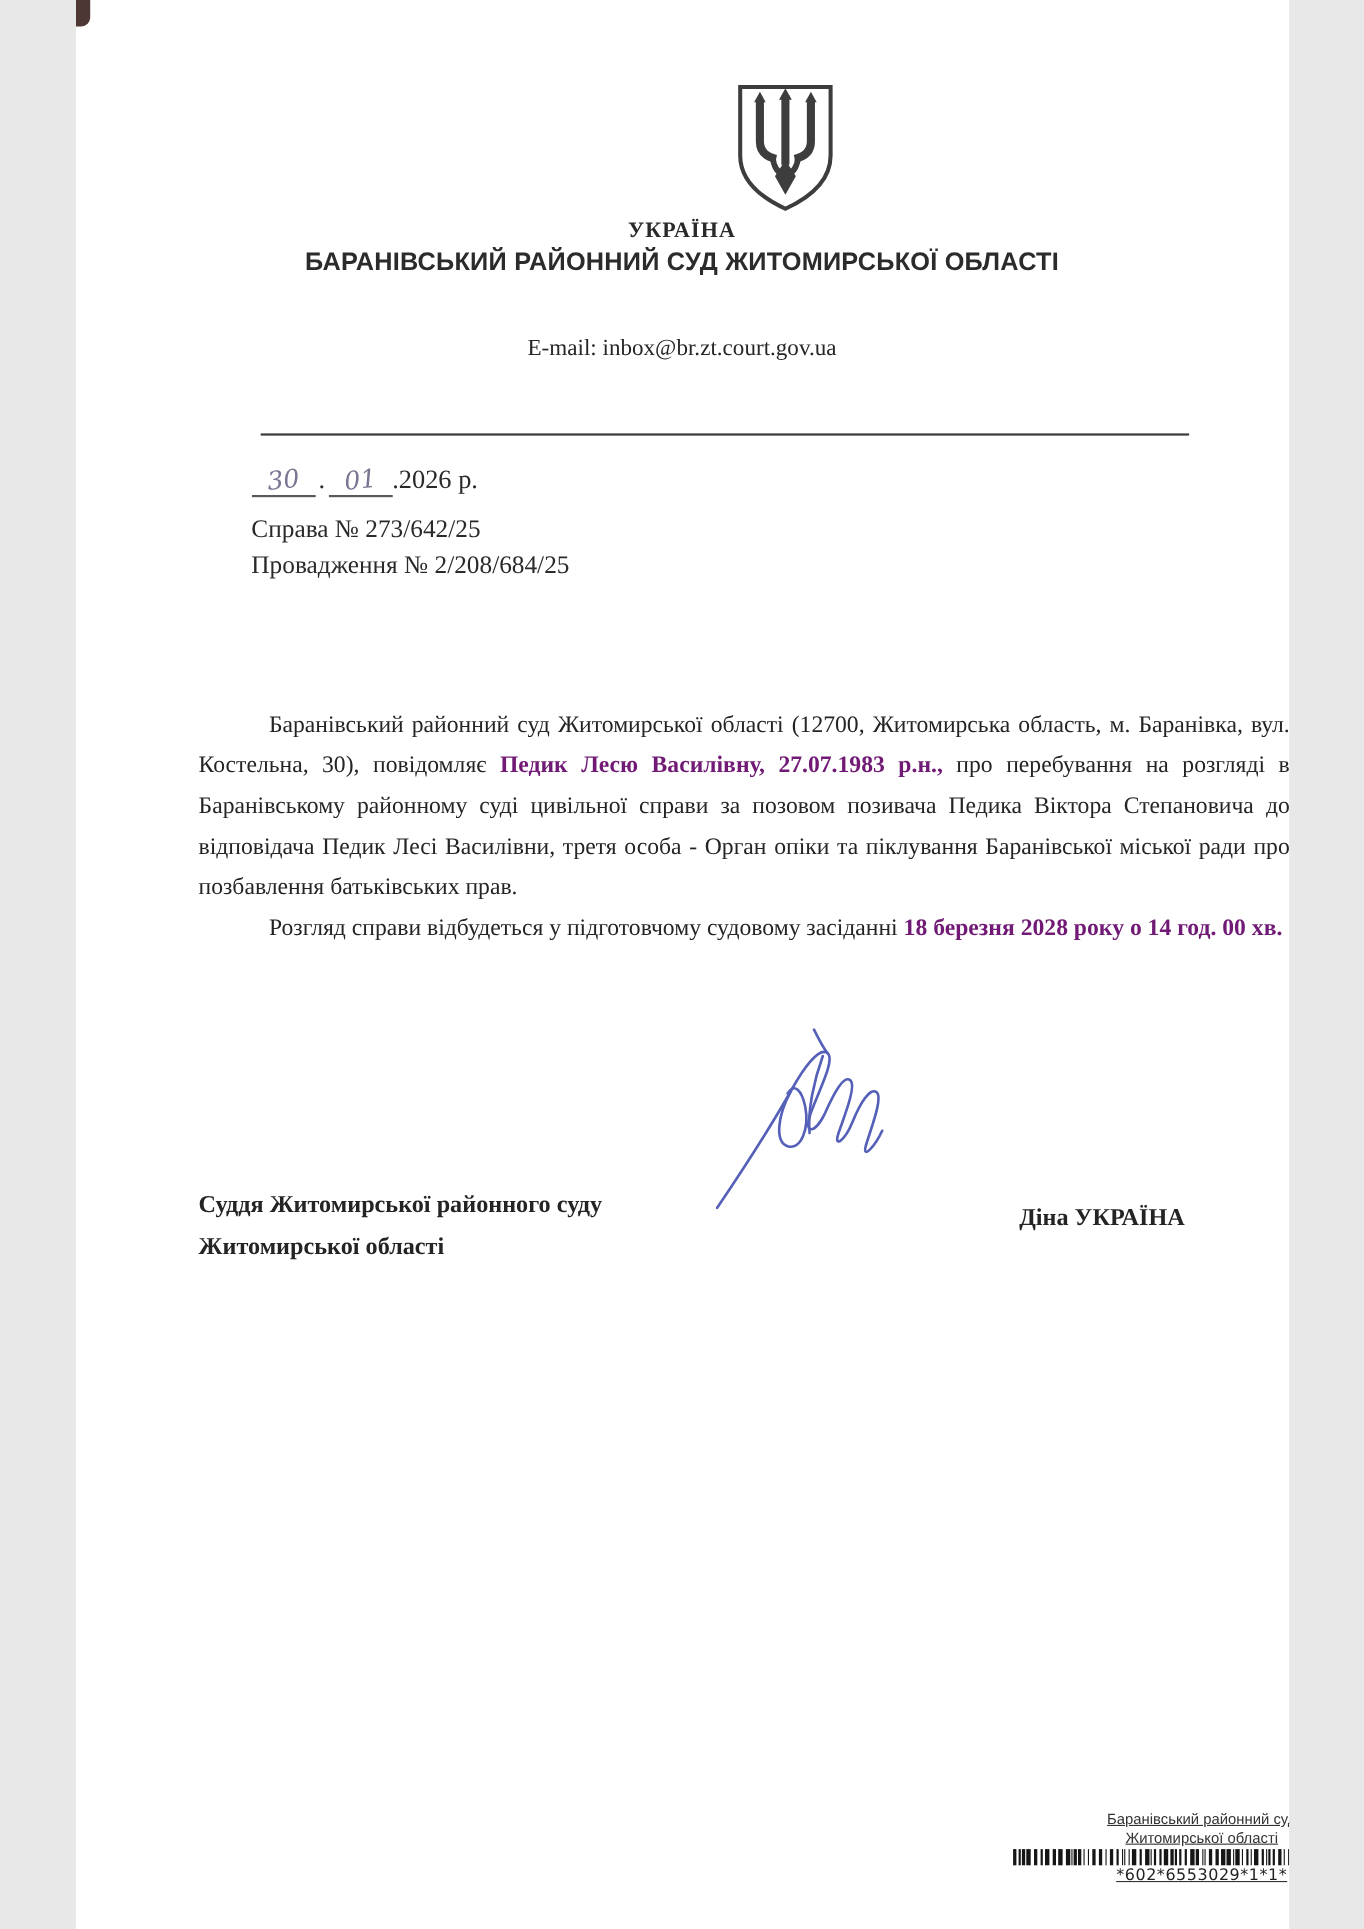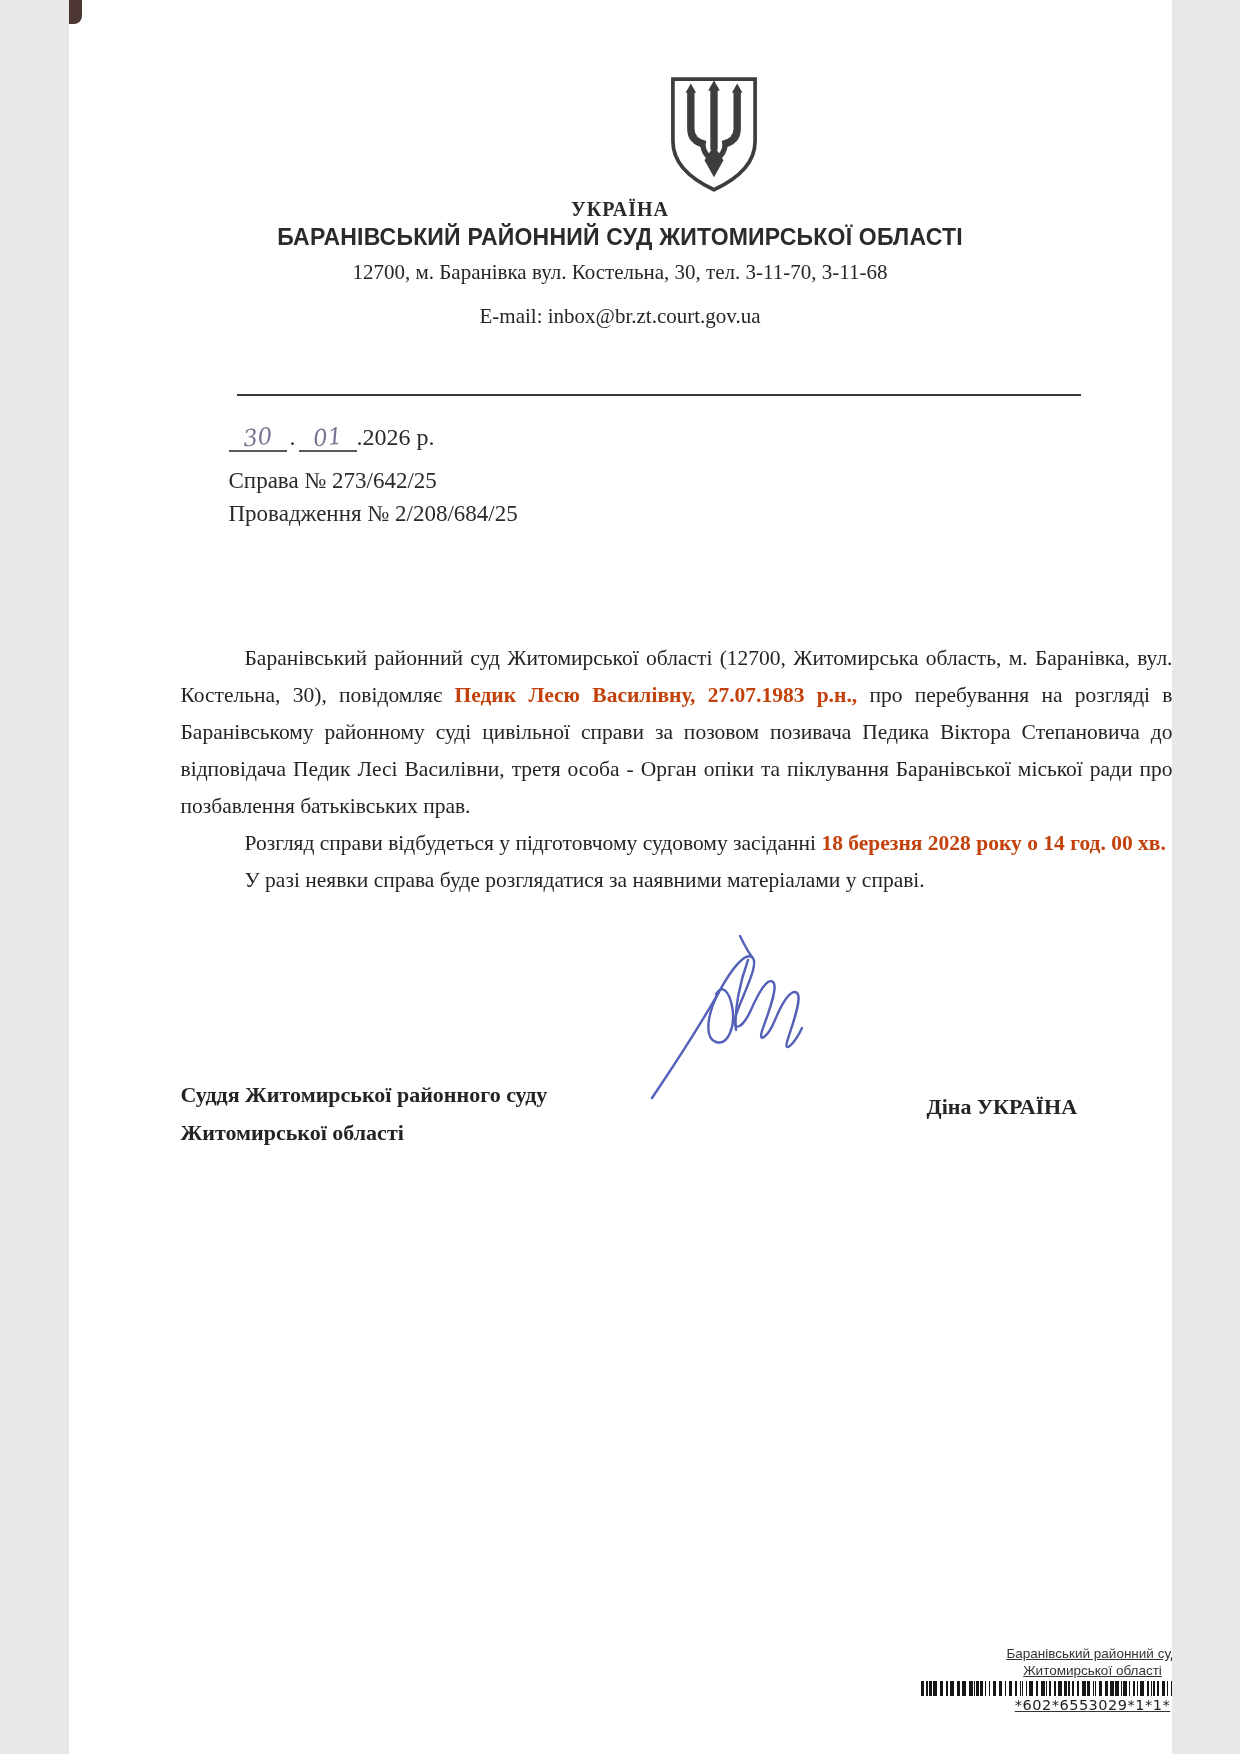--- a/index.html
+++ b/index.html
@@ -26,21 +26,21 @@
   .hand{display:inline-block;font-family:"DejaVu Serif",serif;font-style:italic;
         font-size:23px;color:#7b7492;transform:rotate(-6deg);}
   .date-sep{display:inline-block;padding:0 3px;}
 
   .case-line{position:absolute;top:468px;left:160px;font-size:23px;color:#2a2a2a;}
   .proc-line{position:absolute;top:501px;left:160px;font-size:23px;color:#2a2a2a;}
 
   .body-text{position:absolute;top:640px;left:112px;width:992px;font-size:21.5px;
              line-height:37px;text-align:justify;color:#242424;}
   .body-text p{margin:0;text-indent:64px;}
-  .body-text b{color:#c2410c;}
+  .body-text b{color:#701a75;}
 
   .judge-title{position:absolute;left:112px;top:1076px;font-size:22px;font-weight:bold;
                line-height:38px;color:#242424;}
   .judge-name{position:absolute;left:858px;top:1094px;font-size:22px;font-weight:bold;color:#242424;}
   .signature{position:absolute;left:575px;top:930px;width:185px;height:175px;}
 
   .footer{position:absolute;left:848px;top:1645px;width:352px;text-align:center;
           font-family:"Liberation Sans",sans-serif;font-size:13.5px;line-height:17px;color:#333;text-decoration:underline;}
   .barcode{height:15px;margin-top:2px;white-space:nowrap;overflow:hidden;font-size:0;}
   .barcode span{display:inline-block;height:100%;background:#161616;vertical-align:top;}
@@ -61,36 +61,34 @@
     <path d="M44 10 V70" fill="none" stroke="#3d3d3d" stroke-width="7"></path>
     <path d="M44 4 l5.5 10 h-11 z" fill="#3d3d3d"></path>
     <path d="M22 7 l5 9 h-10 z" fill="#3d3d3d"></path>
     <path d="M66 7 l5 9 h-10 z" fill="#3d3d3d"></path>
     <path d="M33 63 Q34 76 44 80 Q54 76 55 63" fill="none" stroke="#3d3d3d" stroke-width="5"></path>
     <path d="M44 66 l9 14 l-9 16 l-9 -16 z" fill="#3d3d3d"></path>
   </svg>
 
   <div class="center country">УКРАЇНА</div>
   <div class="center court-name">БАРАНІВСЬКИЙ РАЙОННИЙ СУД ЖИТОМИРСЬКОЇ ОБЛАСТІ</div>
-  <div class="center address">12700,  м. Баранівка вул. Костельна, 30, тел. 3-11-70, 3-11-68</div>
   <div class="center email">E-mail: inbox@br.zt.court.gov.ua</div>
 
   <div class="rule"></div>
 
   <div class="dateline">
     <span class="hand-cell"><span class="hand">30</span></span><span class="date-sep">.</span><span class="hand-cell"><span class="hand">01</span></span><span>.2026 р.</span>
   </div>
 
   <div class="case-line">Справа № 273/642/25</div>
   <div class="proc-line">Провадження № 2/208/684/25</div>
 
   <div class="body-text">
     <p><span>Баранівський районний суд Житомирської області (12700, Житомирська область, м. Баранівка, вул. Костельна, 30), повідомляє </span><b>Педик Лесю Василівну, 27.07.1983 р.н.,</b><span> про перебування на розгляді в Баранівському районному суді цивільної справи за позовом позивача Педика Віктора Степановича до відповідача Педик Лесі Василівни, третя особа - Орган опіки та піклування Баранівської міської ради про позбавлення батьківських прав.</span></p>
     <p><span>Розгляд справи  відбудеться у підготовчому судовому засіданні </span><b>18 березня 2028 року о 14 год. 00 хв.</b></p>
-    <p>У разі неявки справа буде розглядатися за наявними матеріалами у справі.</p>
   </div>
 
   <div class="judge-title">
     <div>Суддя Житомирської районного суду</div>
     <div>Житомирської області</div>
   </div>
 
   <svg class="signature" viewBox="0 0 185 175">
     <g fill="none" stroke="#5560b8" stroke-width="2.4" stroke-linecap="round">
       <path d="M8 168 C35 128 58 92 76 60 C86 42 100 22 108 27 C116 33 100 62 93 82 C86 102 97 101 106 82 C114 64 123 47 129 52 C135 57 123 86 118 101 C114 114 124 107 131 90 C138 73 147 58 153 63 C159 68 147 98 143 112 C140 124 151 113 158 98"></path>

